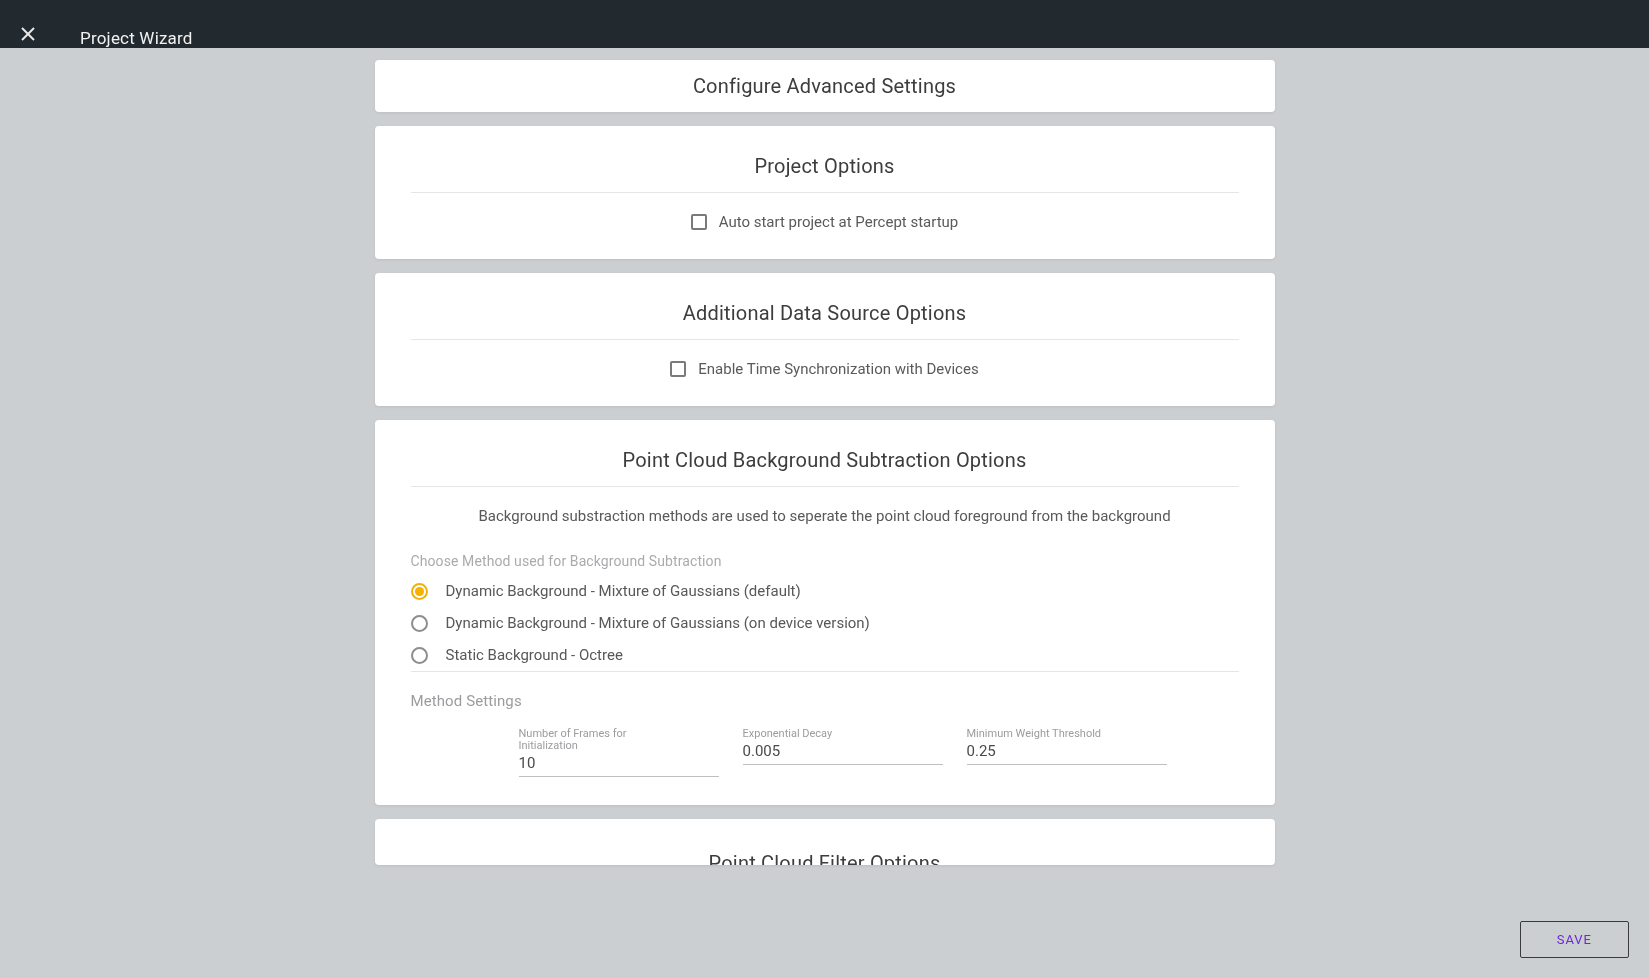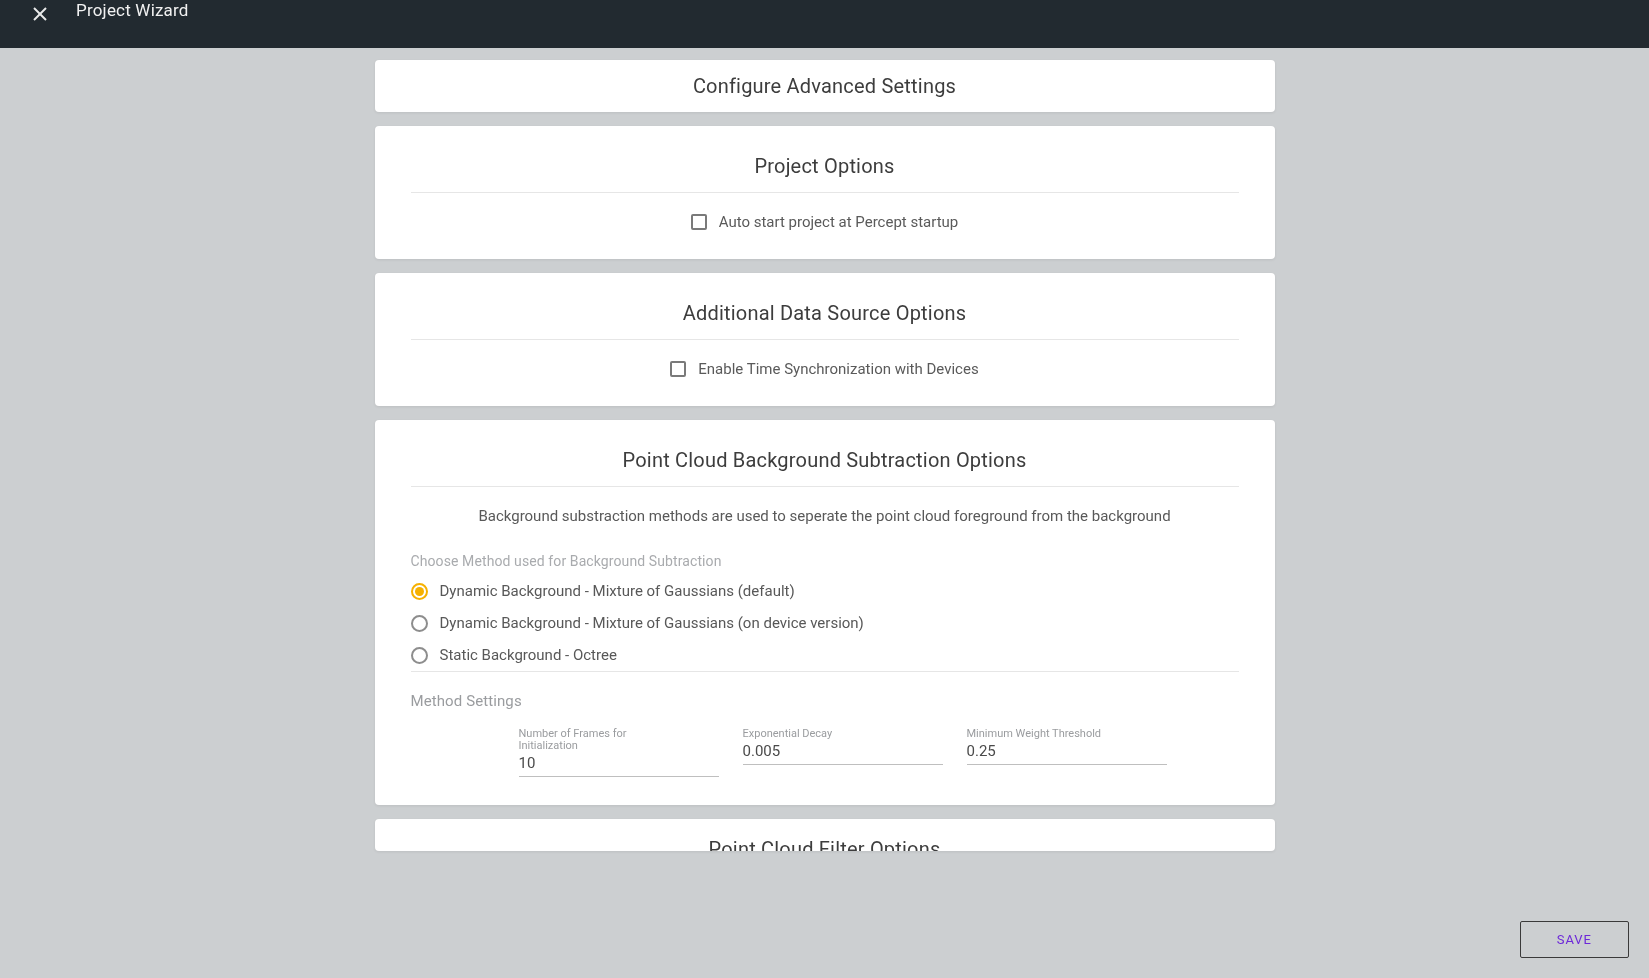--- a/index.html
+++ b/index.html
@@ -12,24 +12,24 @@
     height: 978px;
     overflow: hidden;
     position: relative;
   }
 
   
   .topbar {
     height: 48px;
     background: #222a30;
     display: flex;
-    align-items: flex-start;
-    padding: 0 20px;
+    align-items: flex-end;
+    padding: 0 8px;
     color: #f1f1f1;
-    gap: 22px;
+    gap: 38px;
   }
   .topbar .close {
     width: 28px;
     height: 28px;
     display: flex;
     align-items: center;
     justify-content: center;
     cursor: pointer;
     margin-left: 6px;
   }
@@ -111,21 +111,21 @@
   .subheading {
     font-size: 14px;
     color: #a9abae;
     margin-bottom: 6px;
     letter-spacing: 0.1px;
   }
 
   .radio-row {
     display: flex;
     align-items: center;
-    gap: 12px;
+    gap: 18px;
     font-size: 15px;
     color: #585858;
     padding: 7px 0;
   }
   .radio {
     width: 17px;
     height: 17px;
     border: 2px solid #8d8d8d;
     border-radius: 50%;
     display: inline-flex;
@@ -182,21 +182,21 @@
     color: #4a4a4a;
     padding: 2px 0 4px 0;
     outline: none;
     background: transparent;
     font-family: inherit;
   }
 
   .card.cut {
     padding-bottom: 0;
     overflow: hidden;
-    height: 32px;
+    height: 46px;
     display: flex;
     align-items: flex-end;
     justify-content: center;
   }
   .card.cut h2 { margin: 0; transform: translateY(10px); }
 
   
   .save-btn {
     position: absolute;
     right: 20px;

